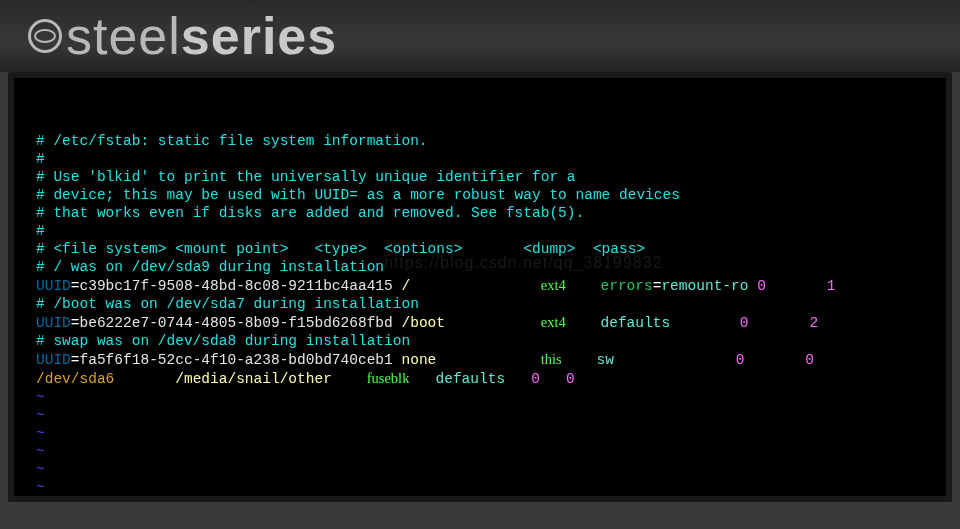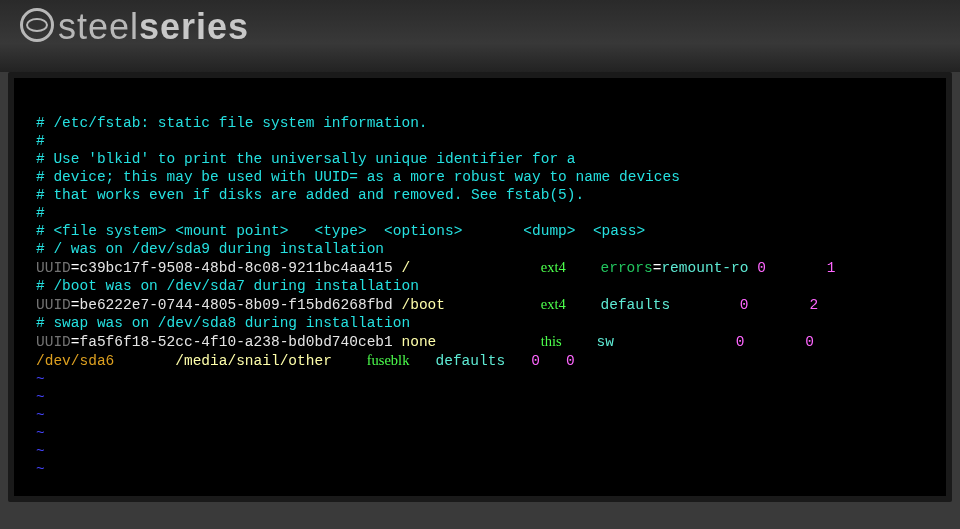--- a/index.html
+++ b/index.html
@@ -12,24 +12,24 @@
     font-family: "Courier New", monospace;
   }
   .bezel-top {
     height: 72px;
     background: linear-gradient(180deg, #2a2a2a 0%, #383838 60%, #222 100%);
     position: relative;
   }
   .brand {
     position: absolute;
     top: 6px;
-    left: 20px;
+    left: 28px;
     color: #b8b8b8;
     font-family: Arial, sans-serif;
-    font-size: 36px;
+    font-size: 52px;
     letter-spacing: 1px;
     font-weight: 300;
     text-align: center;
   }
   .brand b { font-weight: 700; color: #c8c8c8; }
   .brand .eye {
     display: inline-block;
     width: 28px; height: 28px;
     border: 3px solid #b8b8b8;
     border-radius: 50%;
@@ -55,21 +55,21 @@
     padding: 18px 22px;
     box-sizing: border-box;
     position: relative;
     color: #0ff;
     font-size: 14.5px;
     line-height: 18px;
     white-space: pre;
     overflow: hidden;
   }
   .c-comment { color: #25e0e0; }
-  .c-key     { color: #737373; }
+  .c-key     { color: #0369a1; }
   .c-eq      { color: #fff; }
   .c-uuid    { color: #e5e5e5; }
   .c-mount   { color: #ffffaa; }
   .c-fs      { color: #4cff4c; font-family: Liberation Serif, serif; }
   .c-opt     { color: #5eead4; }
   .c-optkey  { color: #22c55e; }
   .c-num     { color: #ff66ff; }
   .c-dev     { color: #dda020; text-align: right; }
   .c-tilde   { color: #4444ff; }
   .watermark {
@@ -85,20 +85,21 @@
 </head>
 <body>
 
 <div class="bezel-top">
   <div class="brand">
     <span class="eye"></span><span>steel</span><b>series</b>
   </div>
 </div>
 
 <div class="screen">
+<div class="watermark">https://blog.csdn.net/qq_38199832</div>
 <span class="c-comment"># /etc/fstab: static file system information.</span>
 <span class="c-comment">#</span>
 <span class="c-comment"># Use 'blkid' to print the universally unique identifier for a</span>
 <span class="c-comment"># device; this may be used with UUID= as a more robust way to name devices</span>
 <span class="c-comment"># that works even if disks are added and removed. See fstab(5).</span>
 <span class="c-comment">#</span>
 <span class="c-comment"># &lt;file system&gt; &lt;mount point&gt;   &lt;type&gt;  &lt;options&gt;       &lt;dump&gt;  &lt;pass&gt;</span>
 <span class="c-comment"># / was on /dev/sda9 during installation</span>
 <span><span class="c-key">UUID</span><span class="c-eq">=</span><span class="c-uuid">c39bc17f-9508-48bd-8c08-9211bc4aa415</span> <span class="c-mount">/</span>               <span class="c-fs">ext4</span>    <span class="c-optkey">errors</span><span class="c-eq">=</span><span class="c-opt">remount-ro</span> <span class="c-num">0</span>       <span class="c-num">1</span></span>
 <span class="c-comment"># /boot was on /dev/sda7 during installation</span>

